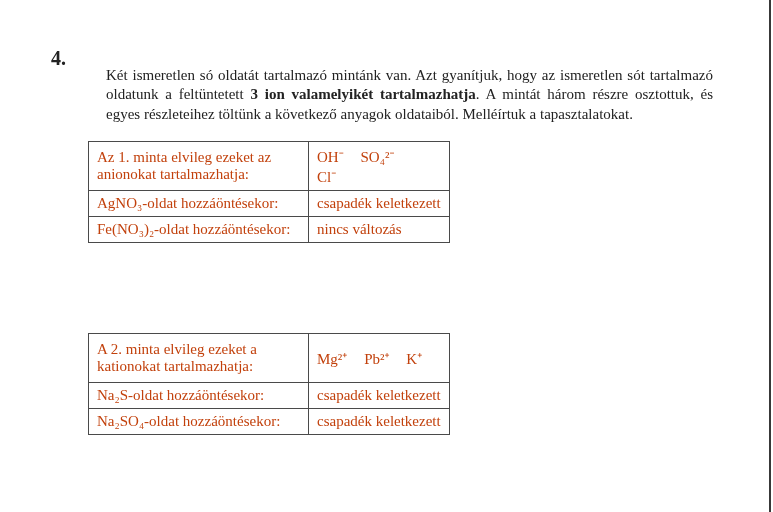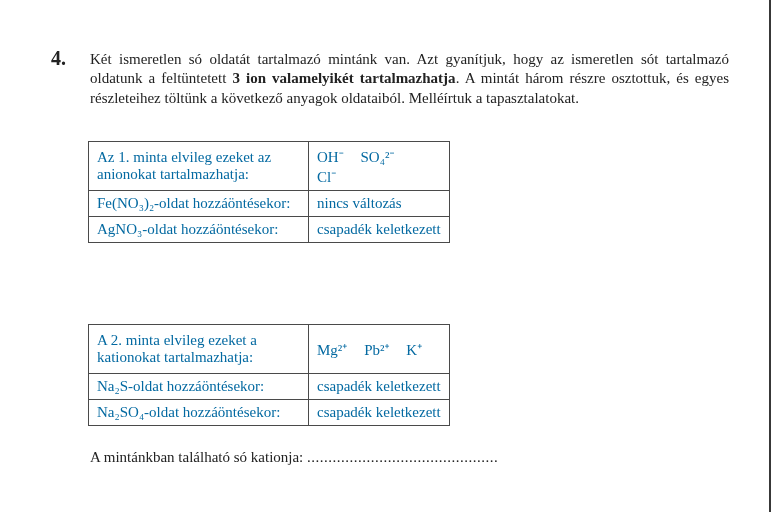--- a/index.html
+++ b/index.html
@@ -4,29 +4,29 @@
 <style>
   html,body{margin:0;padding:0;}
   body{
     width:773px;height:512px;background:#ffffff;position:relative;overflow:hidden;
     font-family:"Liberation Serif","DejaVu Serif",serif;color:#222222;
   }
   .page{position:absolute;inset:0;}
   .edge-line{position:absolute;left:769px;top:0;width:2px;height:512px;background:#383838;}
   .qnum{position:absolute;left:51px;top:47px;font-size:20px;font-weight:bold;}
   .intro{position:absolute;left:90px;top:50px;width:639px;font-size:15px;line-height:19.3px;}
-  .intro p{margin:0;}
+  .intro p{margin:16px;}
   .just{text-align:justify;}
   .b{font-weight:bold;}
-  table.t{position:absolute;left:88px;border-collapse:collapse;font-size:15px;color:#0369a1;}
+  table.t{position:absolute;left:88px;border-collapse:collapse;font-size:15px;color:#c2410c;}
   table.t td{border:1px solid #4a4a4a;vertical-align:middle;}
   td.c1{width:203px;padding:4px 8px;}
   td.c2{width:124px;padding:4px 8px;}
   #t1{top:141px;}
-  #t2{top:324px;}
+  #t2{top:333px;}
   tr.hdr td{height:40px;}
   tr.row td{height:17px;}
   .ion{display:inline-block;margin-right:13px;font-family:Liberation Serif, serif;}
   .ion:last-child{margin-right:12px;}
   .ans{position:absolute;left:90px;font-size:15px;white-space:nowrap;}
   #ansAnion{top:270px;}
   #ansCation{top:449px;}
   .dots{letter-spacing:0.5px;}
 </style>
 </head>
@@ -46,26 +46,26 @@
     <tbody>
         <tr class="hdr">
       <td class="c1">Az 1. minta elvileg ezeket az anionokat tartalmazhatja:</td>
       <td class="c2">
         <span class="ion">OH⁻</span>
         <span class="ion">SO₄²⁻</span>
         <span class="ion">Cl⁻</span>
       </td>
     </tr>
     <tr class="row">
+      <td class="c1">AgNO₃-oldat hozzáöntésekor:</td>
+      <td class="c2">csapadék keletkezett</td>
+    </tr>
+    <tr class="row">
       <td class="c1">Fe(NO₃)₂-oldat hozzáöntésekor:</td>
       <td class="c2">nincs változás</td>
-    </tr>
-    <tr class="row">
-      <td class="c1">AgNO₃-oldat hozzáöntésekor:</td>
-      <td class="c2">csapadék keletkezett</td>
     </tr>
   </tbody>
     </table>
 
 
   <table class="t" id="t2">
     <tbody>
         <tr class="hdr">
       <td class="c1">A 2. minta elvileg ezeket a kationokat tartalmazhatja:</td>
       <td class="c2">
@@ -78,18 +78,14 @@
       <td class="c1">Na₂S-oldat hozzáöntésekor:</td>
       <td class="c2">csapadék keletkezett</td>
     </tr>
     <tr class="row">
       <td class="c1">Na₂SO₄-oldat hozzáöntésekor:</td>
       <td class="c2">csapadék keletkezett</td>
     </tr>
   </tbody>
     </table>
 
-  <div class="ans" id="ansCation">
-    <span>A mintánkban található só kationja:</span>
-    <span class="dots">.............................................</span>
-  </div>
 
 </div>
 
 </body></html>

